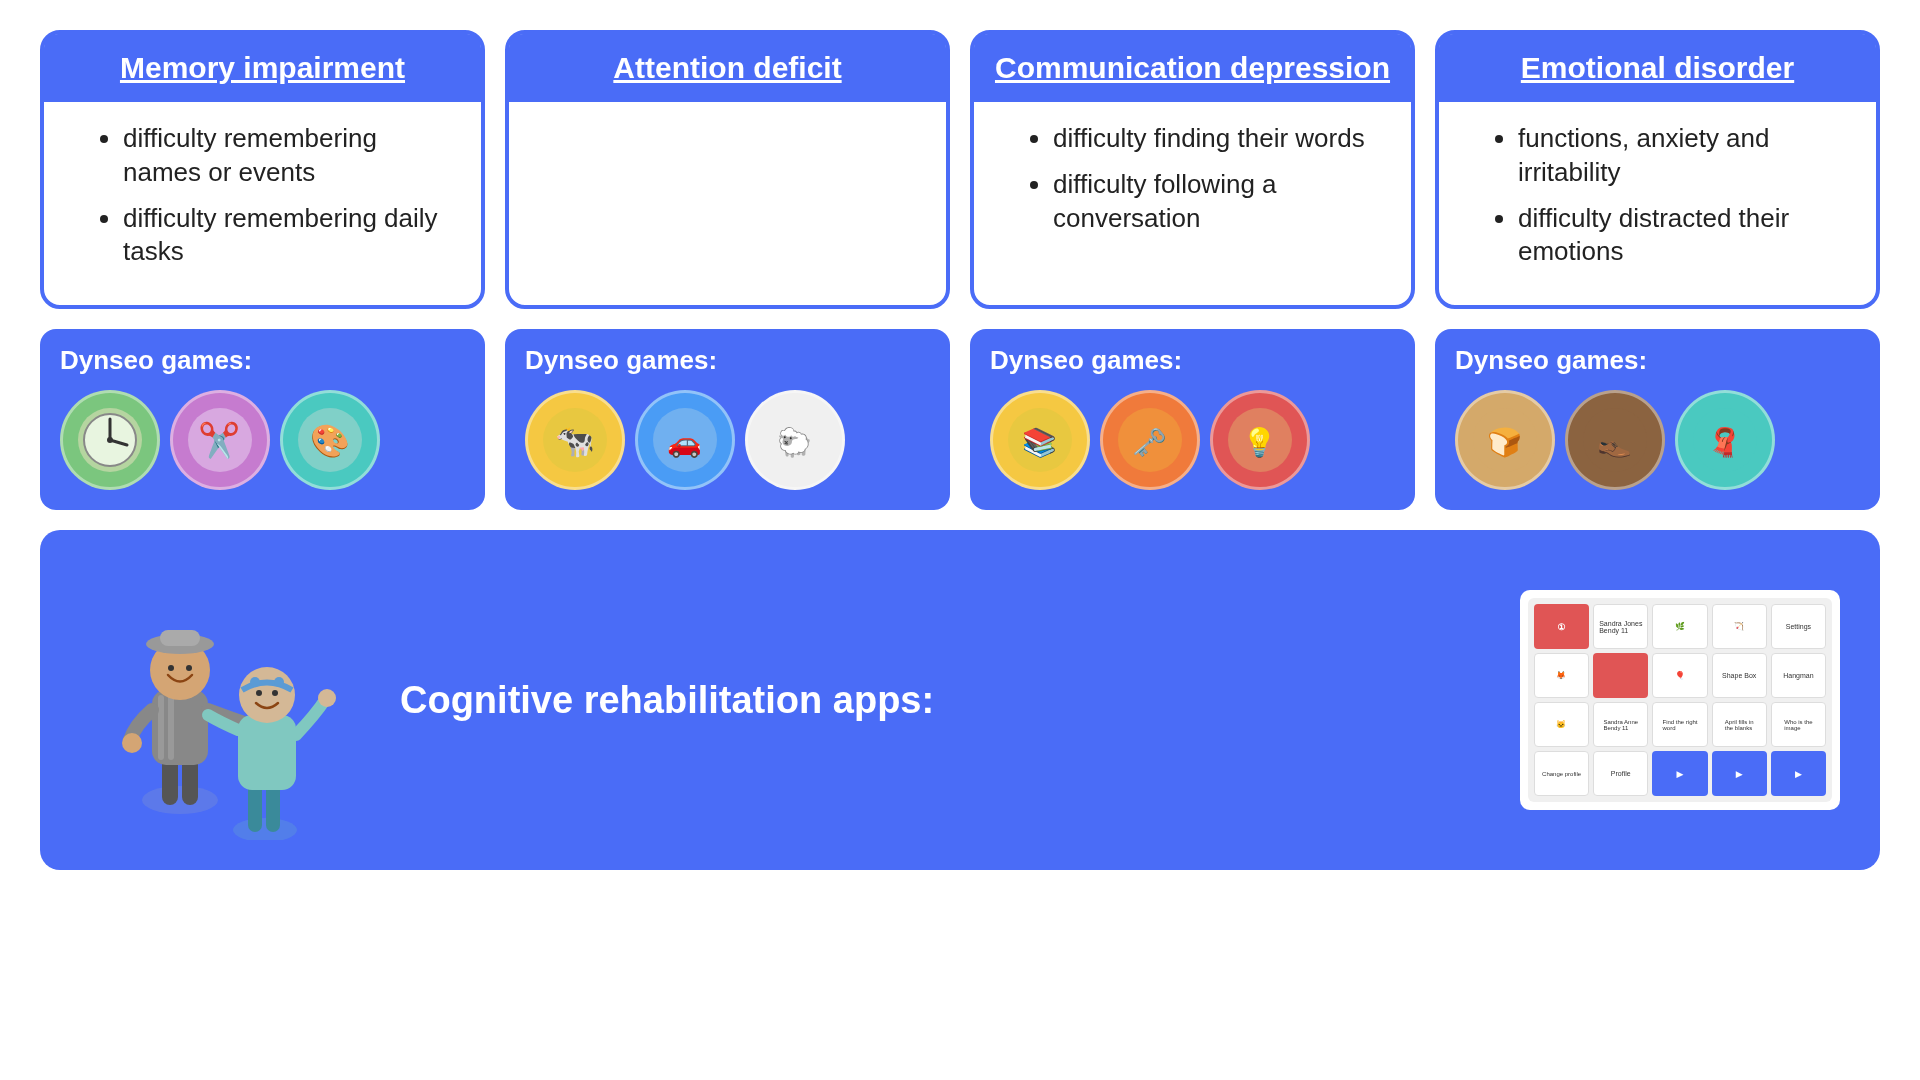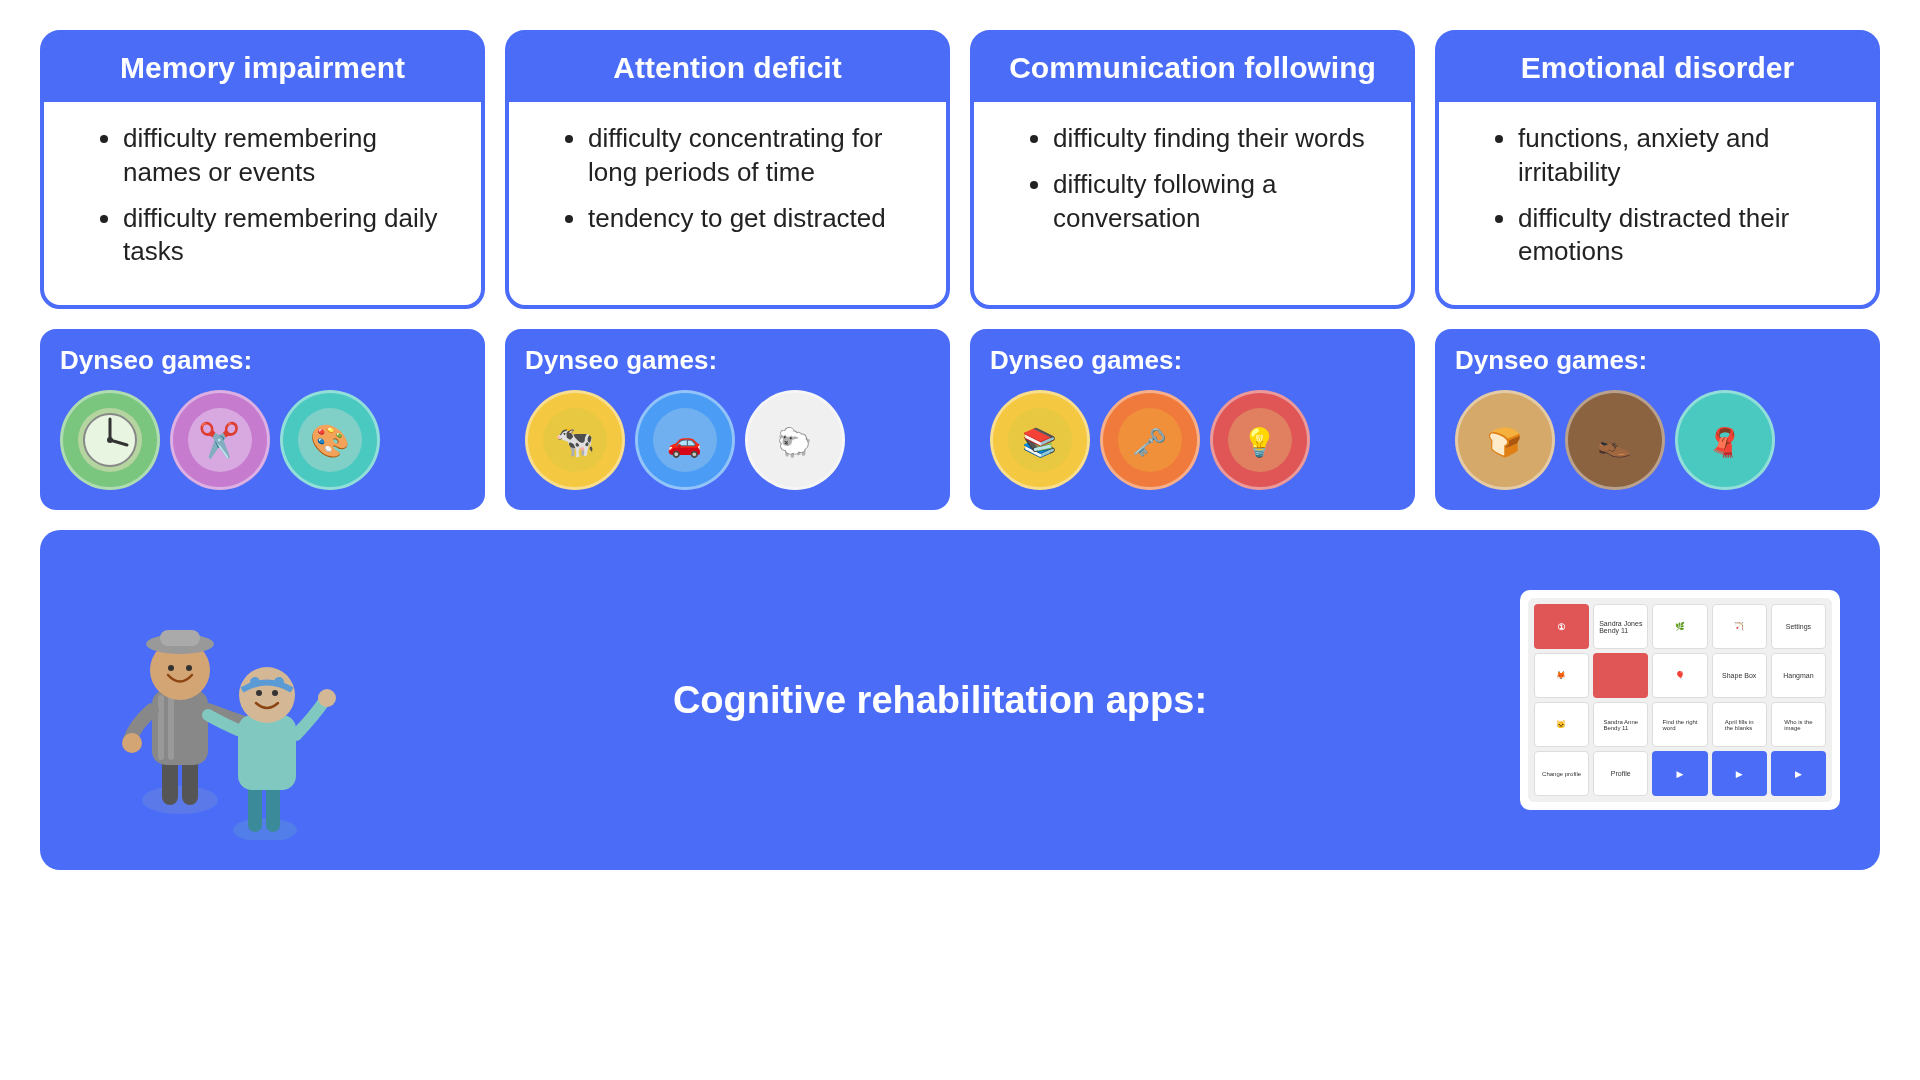--- a/index.html
+++ b/index.html
@@ -35,20 +35,21 @@
       border-radius: 14px 14px 0 0;
       padding: 16px 20px;
       text-align: center;
     }
 
     .card-header-text {
       color: #fff;
       font-size: 30px;
       font-weight: 700;
       line-height: 1.2;
+      text-decoration: underline;
     }
 
     .card-body {
       padding: 20px 24px 24px 24px;
       margin-left: 31px;
     }
 
     .card-body ul {
       list-style: disc;
       padding-left: 24px;
@@ -129,21 +130,21 @@
     
     .char-container {
       position: relative;
       width: 280px;
       height: 280px;
     }
 
     .bottom-text-area {
       flex: 1;
       display: flex;
-      flex-direction: column;
+      flex-direction: row;
       align-items: center;
       gap: 20px;
     }
 
     .rehab-title {
       color: #fff;
       font-size: 38px;
       font-weight: 700;
     }
 
@@ -206,31 +207,25 @@
         <li>difficulty remembering names or events</li>
         <li>difficulty remembering daily tasks</li>
       </ul>
     </div>
   </div>
 
   <div class="info-card">
     <div class="card-header">
       <span class="card-header-text">Attention deficit</span>
     </div>
-    <div class="card-body">
-      <ul>
-        <li>difficulty concentrating for long periods of time</li>
-        <li>tendency to get distracted</li>
-      </ul>
-    </div>
   </div>
 
   <div class="info-card">
     <div class="card-header">
-      <span class="card-header-text">Communication following</span>
+      <span class="card-header-text">Communication depression</span>
     </div>
     <div class="card-body">
       <ul>
         <li>difficulty finding their words</li>
         <li>difficulty following a conversation</li>
       </ul>
     </div>
   </div>
 
   <div class="info-card">

